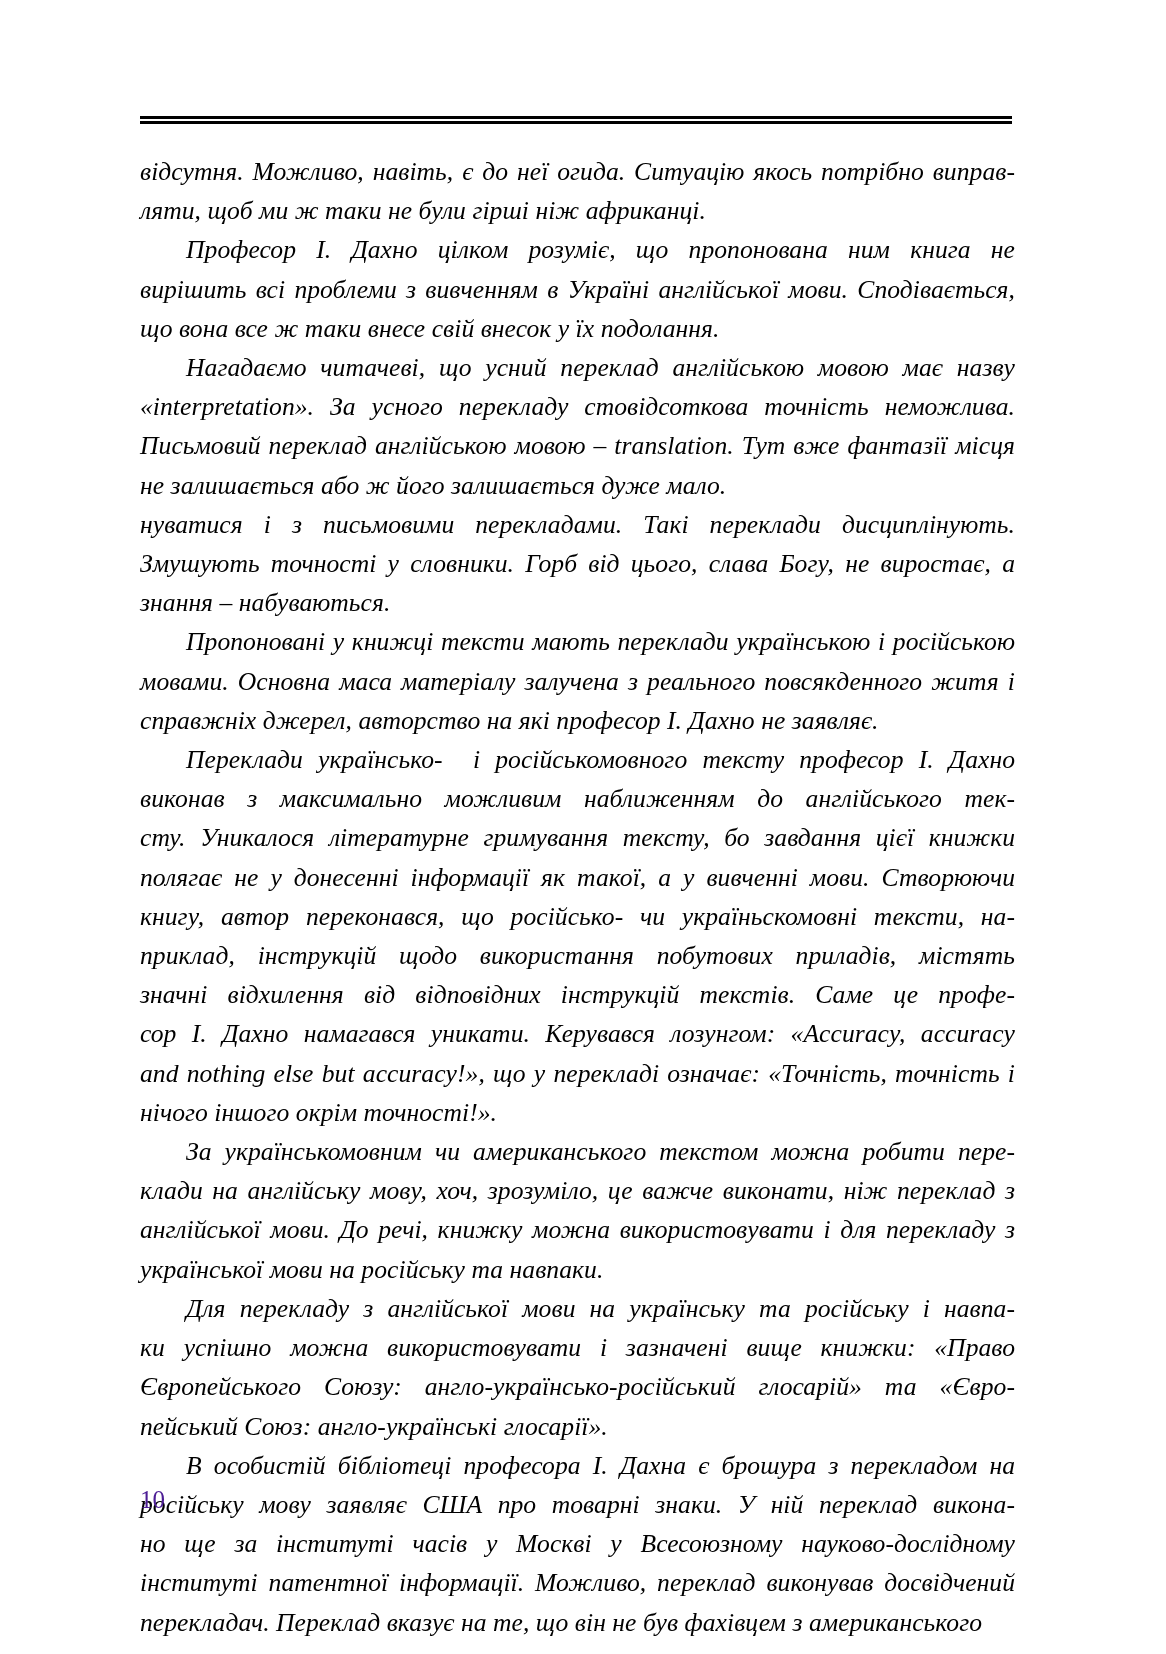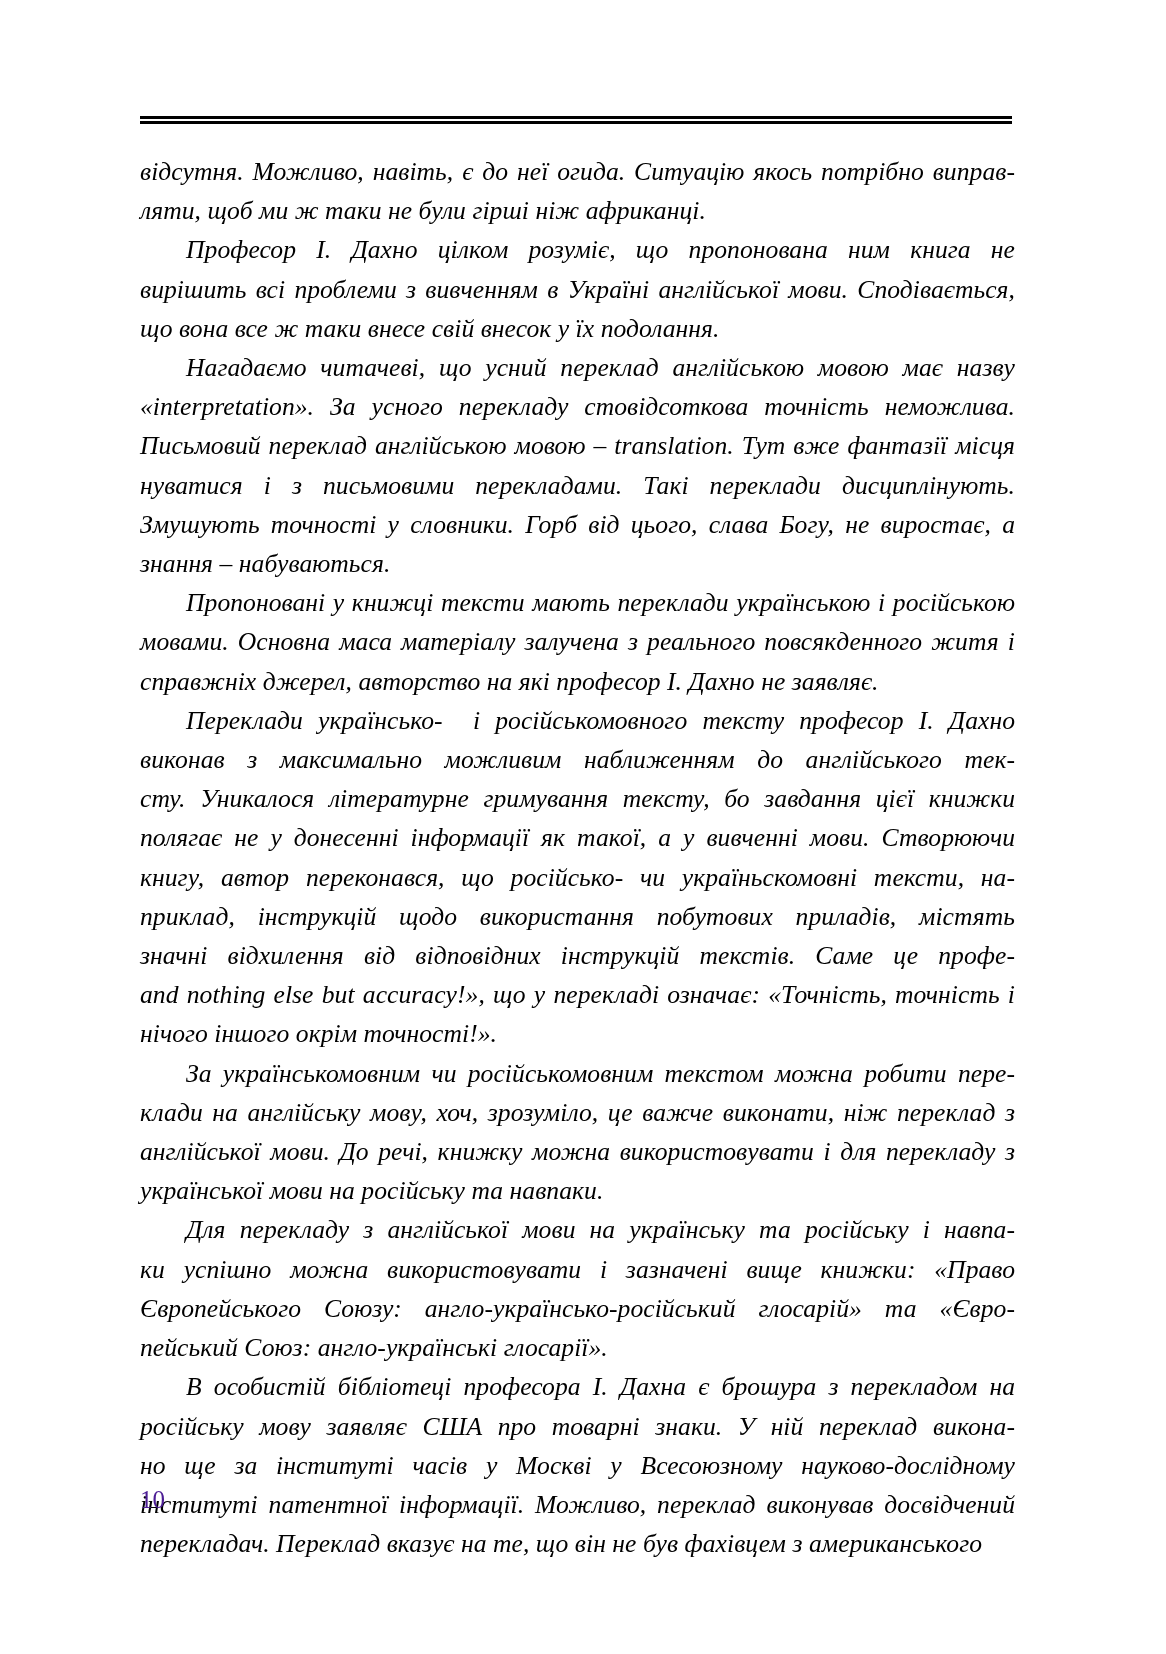--- a/index.html
+++ b/index.html
@@ -105,20 +105,21 @@
     <p class="para">
       <span class="ln first-indent">Професор І. Дахно цілком розуміє, що пропонована ним книга не</span>
         <span class="ln">вирішить всі проблеми з вивченням в Україні англійської мови. Сподівається,</span>
         <span class="ln last">що вона все ж таки внесе свій внесок у їх подолання.</span>
     </p>
 
     <p class="para">
       <span class="ln first-indent">Нагадаємо читачеві, що усний переклад англійською мовою має назву</span>
         <span class="ln">«interpretation». За усного перекладу стовідсоткова точність неможлива.</span>
         <span class="ln">Письмовий переклад англійською мовою – translation. Тут вже фантазії місця</span>
+        <span class="ln last">не залишається або ж його залишається дуже мало.</span>
     </p>
 
     <p class="para">
         <span class="ln">нуватися і з письмовими перекладами. Такі переклади дисциплінують.</span>
         <span class="ln">Змушують точності у словники. Горб від цього, слава Богу, не виростає, а</span>
         <span class="ln last">знання – набуваються.</span>
     </p>
 
     <p class="para">
       <span class="ln first-indent">Пропоновані у книжці тексти мають переклади українською і російською</span>
@@ -127,26 +128,27 @@
     </p>
 
     <p class="para">
       <span class="ln first-indent">Переклади українсько-  і російськомовного тексту професор І. Дахно</span>
         <span class="ln">виконав з максимально можливим наближенням до англійського тек-</span>
         <span class="ln">сту. Уникалося літературне гримування тексту, бо завдання цієї книжки</span>
         <span class="ln">полягає не у донесенні інформації як такої, а у вивченні мови. Створюючи</span>
         <span class="ln">книгу, автор переконався, що російсько- чи україньскомовні тексти, на-</span>
         <span class="ln">приклад, інструкцій щодо використання побутових приладів, містять</span>
         <span class="ln">значні відхилення від відповідних інструкцій текстів. Саме це профе-</span>
+        <span class="ln">сор І. Дахно намагався уникати. Керувався лозунгом: «Accuracy, accuracy</span>
         <span class="ln">and nothing else but accuracy!», що у перекладі означає: «Точність, точність і</span>
         <span class="ln last">нічого іншого окрім точності!».</span>
     </p>
 
     <p class="para">
-      <span class="ln first-indent">За українськомовним чи російськомовним текстом можна робити пере-</span>
+      <span class="ln first-indent">За українськомовним чи американського текстом можна робити пере-</span>
         <span class="ln">клади на англійську мову, хоч, зрозуміло, це важче виконати, ніж переклад з</span>
         <span class="ln">англійської мови. До речі, книжку можна використовувати і для перекладу з</span>
         <span class="ln last">української мови на російську та навпаки.</span>
     </p>
 
     <p class="para">
       <span class="ln first-indent">Для перекладу з англійської мови на українську та російську і навпа-</span>
         <span class="ln">ки успішно можна використовувати і зазначені вище книжки: «Право</span>
         <span class="ln">Європейського Союзу: англо-українсько-російський глосарій» та «Євро-</span>
         <span class="ln last">пейський Союз: англо-українські глосарії».</span>

